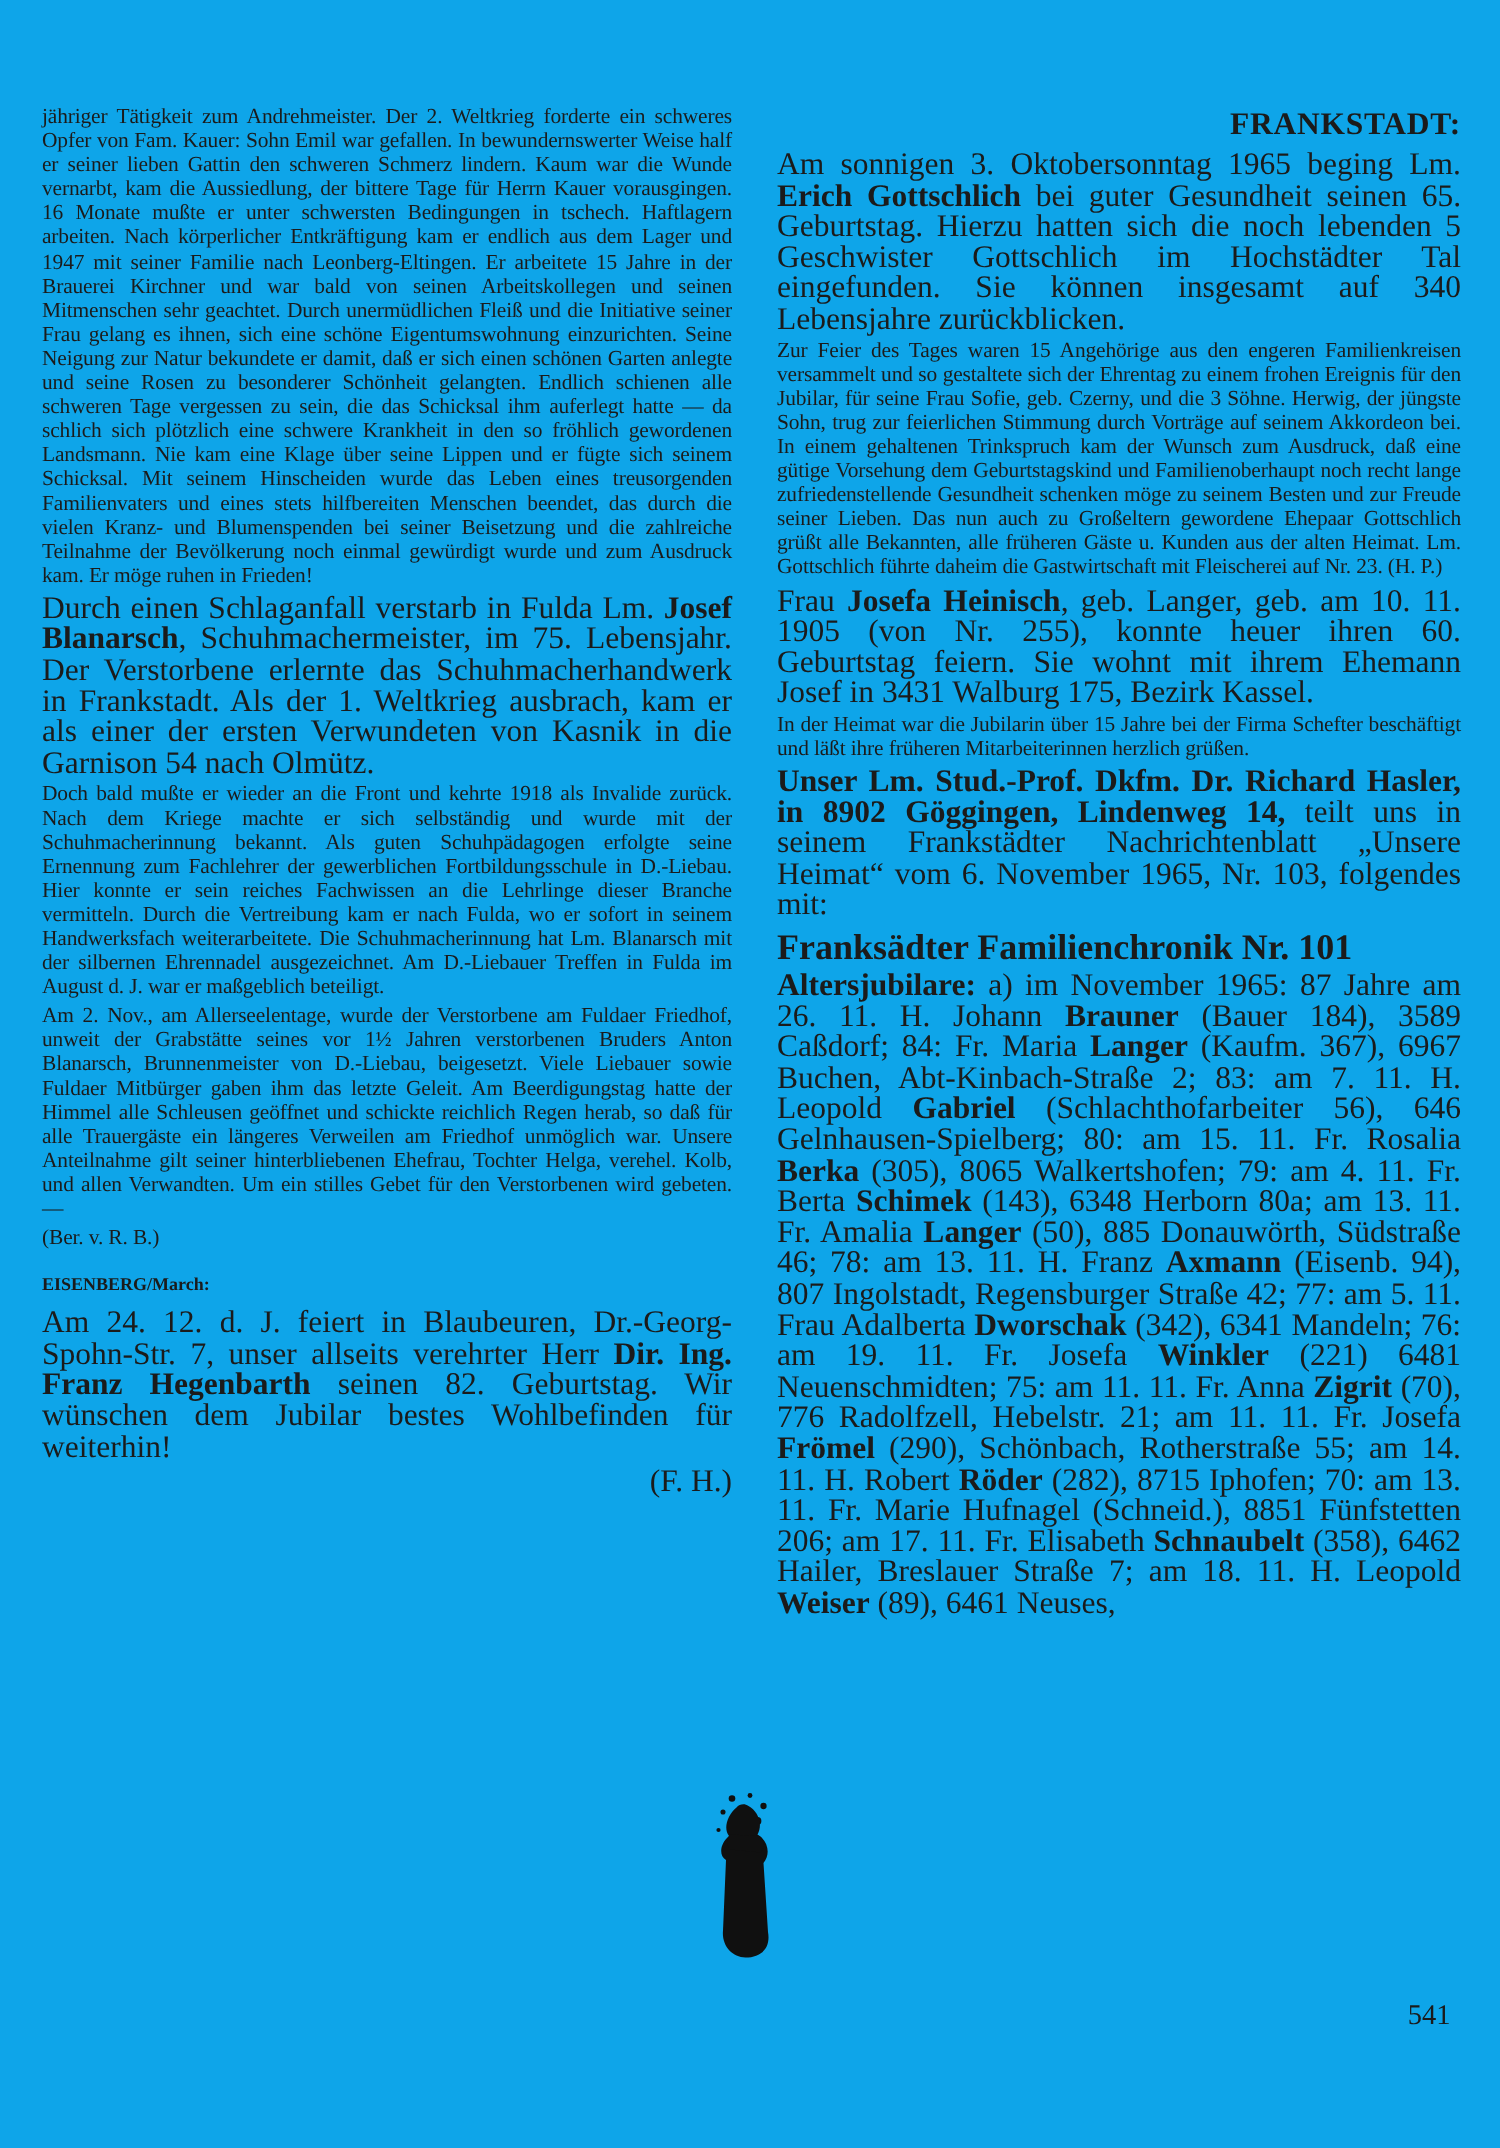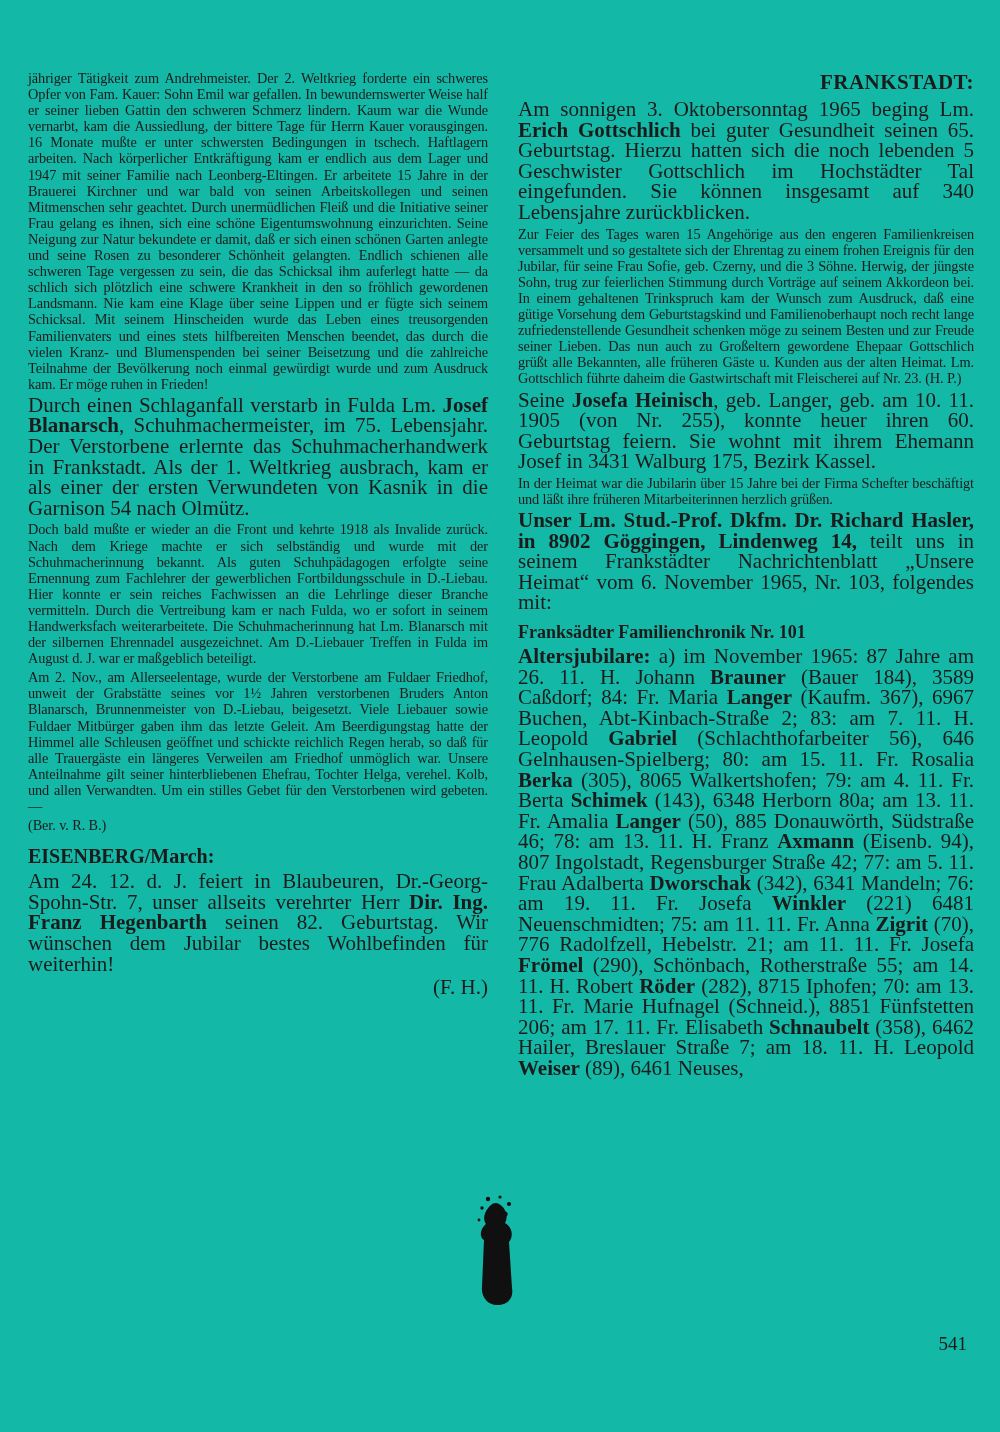--- a/index.html
+++ b/index.html
@@ -4,21 +4,21 @@
 <style>
   html, body {
     margin: 0;
     padding: 0;
     background: #e8e6e0;
   }
   .page {
     position: relative;
     width: 1000px;
     height: 1432px;
-    background: #14b8a6;
+    background: #0ea5e9;
     color: #1b1b1b;
     font-family: "Liberation Serif", "DejaVu Serif", serif;
     overflow: hidden;
   }
   .columns {
     position: absolute;
     top: 70px;
     left: 28px;
     display: flex;
     gap: 30px;
@@ -45,27 +45,27 @@
 
   .heading-caps {
     font-size: 21px;
     line-height: 24px;
     font-weight: bold;
     letter-spacing: 0.5px;
     margin: 0 0 5px 0;
     text-align: right;
   }
   .heading-lg {
-    font-size: 20px;
+    font-size: 12px;
     line-height: 23px;
     font-weight: bold;
     margin: 12px 0 3px 0;
   }
   .heading-chronik {
-    font-size: 18px;
+    font-size: 24px;
     line-height: 22px;
     font-weight: bold;
     margin: 8px 0 3px 0;
   }
   .attribution { text-align: left; }
   .attribution.right { text-align: right; }
 
   .page-number {
     position: absolute;
     top: 1334px;
@@ -97,21 +97,21 @@
       <p class="block small attribution">(Ber. v. R. B.)</p>
       <h2 class="heading-lg">EISENBERG/March:</h2>
       <p class="block large"><span>Am 24. 12. d. J. feiert in Blaubeuren, Dr.-Georg-Spohn-Str. 7, unser allseits verehrter Herr </span><span class="b">Dir. Ing. Franz Hegenbarth</span><span> seinen 82. Geburtstag. Wir wünschen dem Jubilar bestes Wohlbefinden für weiterhin!</span></p>
       <p class="block large attribution right">(F. H.)</p>
     </div>
 
     <div class="col right">
       <h2 class="heading-caps">FRANKSTADT:</h2>
       <p class="block large"><span>Am sonnigen 3. Oktobersonntag 1965 beging Lm. </span><span class="b">Erich Gottschlich</span><span> bei guter Gesundheit seinen 65. Geburtstag. Hierzu hatten sich die noch lebenden 5 Geschwister Gottschlich im Hochstädter Tal eingefunden. Sie können insgesamt auf 340 Lebensjahre zurückblicken.</span></p>
       <p class="block small"><span>Zur Feier des Tages waren 15 Angehörige aus den engeren Familienkreisen versammelt und so gestaltete sich der Ehrentag zu einem frohen Ereignis für den Jubilar, für seine Frau Sofie, geb. Czerny, und die 3 Söhne. Herwig, der jüngste Sohn, trug zur feierlichen Stimmung durch Vorträge auf seinem Akkordeon bei. In einem gehaltenen Trinkspruch kam der Wunsch zum Ausdruck, daß eine gütige Vorsehung dem Geburtstagskind und Familienoberhaupt noch recht lange zufriedenstellende Gesundheit schenken möge zu seinem Besten und zur Freude seiner Lieben. Das nun auch zu Großeltern gewordene Ehepaar Gottschlich grüßt alle Bekannten, alle früheren Gäste u. Kunden aus der alten Heimat. Lm. Gottschlich führte daheim die Gastwirtschaft mit Fleischerei auf Nr. 23. (H. P.)</span></p>
-      <p class="block large"><span>Seine </span><span class="b">Josefa Heinisch</span><span>, geb. Langer, geb. am 10. 11. 1905 (von Nr. 255), konnte heuer ihren 60. Geburtstag feiern. Sie wohnt mit ihrem Ehemann Josef in 3431 Walburg 175, Bezirk Kassel.</span></p>
+      <p class="block large"><span>Frau </span><span class="b">Josefa Heinisch</span><span>, geb. Langer, geb. am 10. 11. 1905 (von Nr. 255), konnte heuer ihren 60. Geburtstag feiern. Sie wohnt mit ihrem Ehemann Josef in 3431 Walburg 175, Bezirk Kassel.</span></p>
       <p class="block small"><span>In der Heimat war die Jubilarin über 15 Jahre bei der Firma Schefter beschäftigt und läßt ihre früheren Mitarbeiterinnen herzlich grüßen.</span></p>
       <p class="block large"><span class="b">Unser Lm. Stud.-Prof. Dkfm. Dr. Richard Hasler, in 8902 Göggingen, Lindenweg 14,</span><span> teilt uns in seinem Frankstädter Nachrichtenblatt „Unsere Heimat“ vom 6. November 1965, Nr. 103, folgendes mit:</span></p>
       <h2 class="heading-chronik">Franksädter Familienchronik Nr. 101</h2>
       <p class="block large"><span class="b">Altersjubilare:</span><span> a) im November 1965: 87 Jahre am 26. 11. H. Johann </span><span class="b">Brauner</span><span> (Bauer 184), 3589 Caßdorf; 84: Fr. Maria </span><span class="b">Langer</span><span> (Kaufm. 367), 6967 Buchen, Abt-Kinbach-Straße 2; 83: am 7. 11. H. Leopold </span><span class="b">Gabriel</span><span> (Schlachthofarbeiter 56), 646 Gelnhausen-Spielberg; 80: am 15. 11. Fr. Rosalia </span><span class="b">Berka</span><span> (305), 8065 Walkertshofen; 79: am 4. 11. Fr. Berta </span><span class="b">Schimek</span><span> (143), 6348 Herborn 80a; am 13. 11. Fr. Amalia </span><span class="b">Langer</span><span> (50), 885 Donauwörth, Südstraße 46; 78: am 13. 11. H. Franz </span><span class="b">Axmann</span><span> (Eisenb. 94), 807 Ingolstadt, Regensburger Straße 42; 77: am 5. 11. Frau Adalberta </span><span class="b">Dworschak</span><span> (342), 6341 Mandeln; 76: am 19. 11. Fr. Josefa </span><span class="b">Winkler</span><span> (221) 6481 Neuenschmidten; 75: am 11. 11. Fr. Anna </span><span class="b">Zigrit</span><span> (70), 776 Radolfzell, Hebelstr. 21; am 11. 11. Fr. Josefa </span><span class="b">Frömel</span><span> (290), Schönbach, Rotherstraße 55; am 14. 11. H. Robert </span><span class="b">Röder</span><span> (282), 8715 Iphofen; 70: am 13. 11. Fr. Marie Hufnagel (Schneid.), 8851 Fünfstetten 206; am 17. 11. Fr. Elisabeth </span><span class="b">Schnaubelt</span><span> (358), 6462 Hailer, Breslauer Straße 7; am 18. 11. H. Leopold </span><span class="b">Weiser</span><span> (89), 6461 Neuses,</span></p>
     </div>
 
   </div>
 
   <svg class="ink-blot" viewBox="0 0 46 118" xmlns="http://www.w3.org/2000/svg">
     <g fill="#101010">

